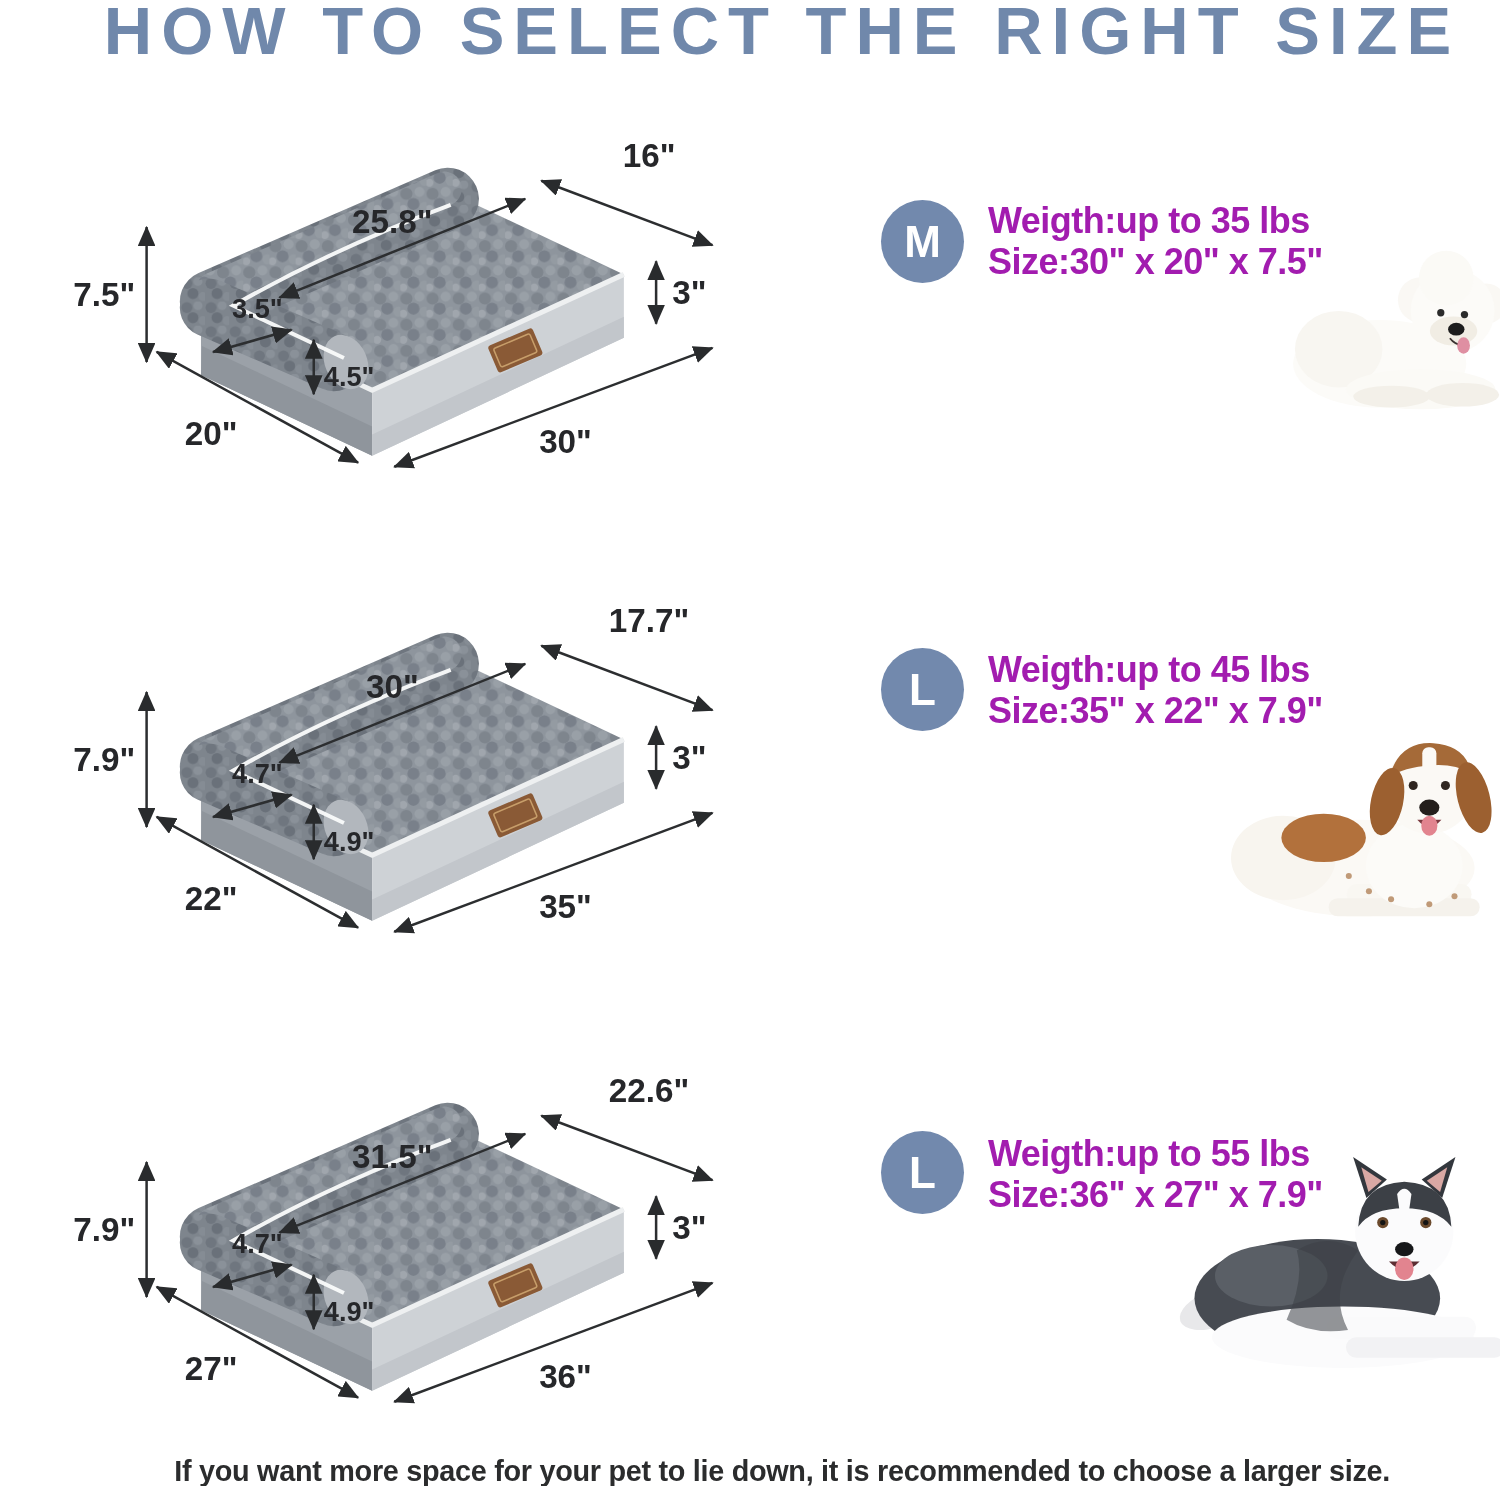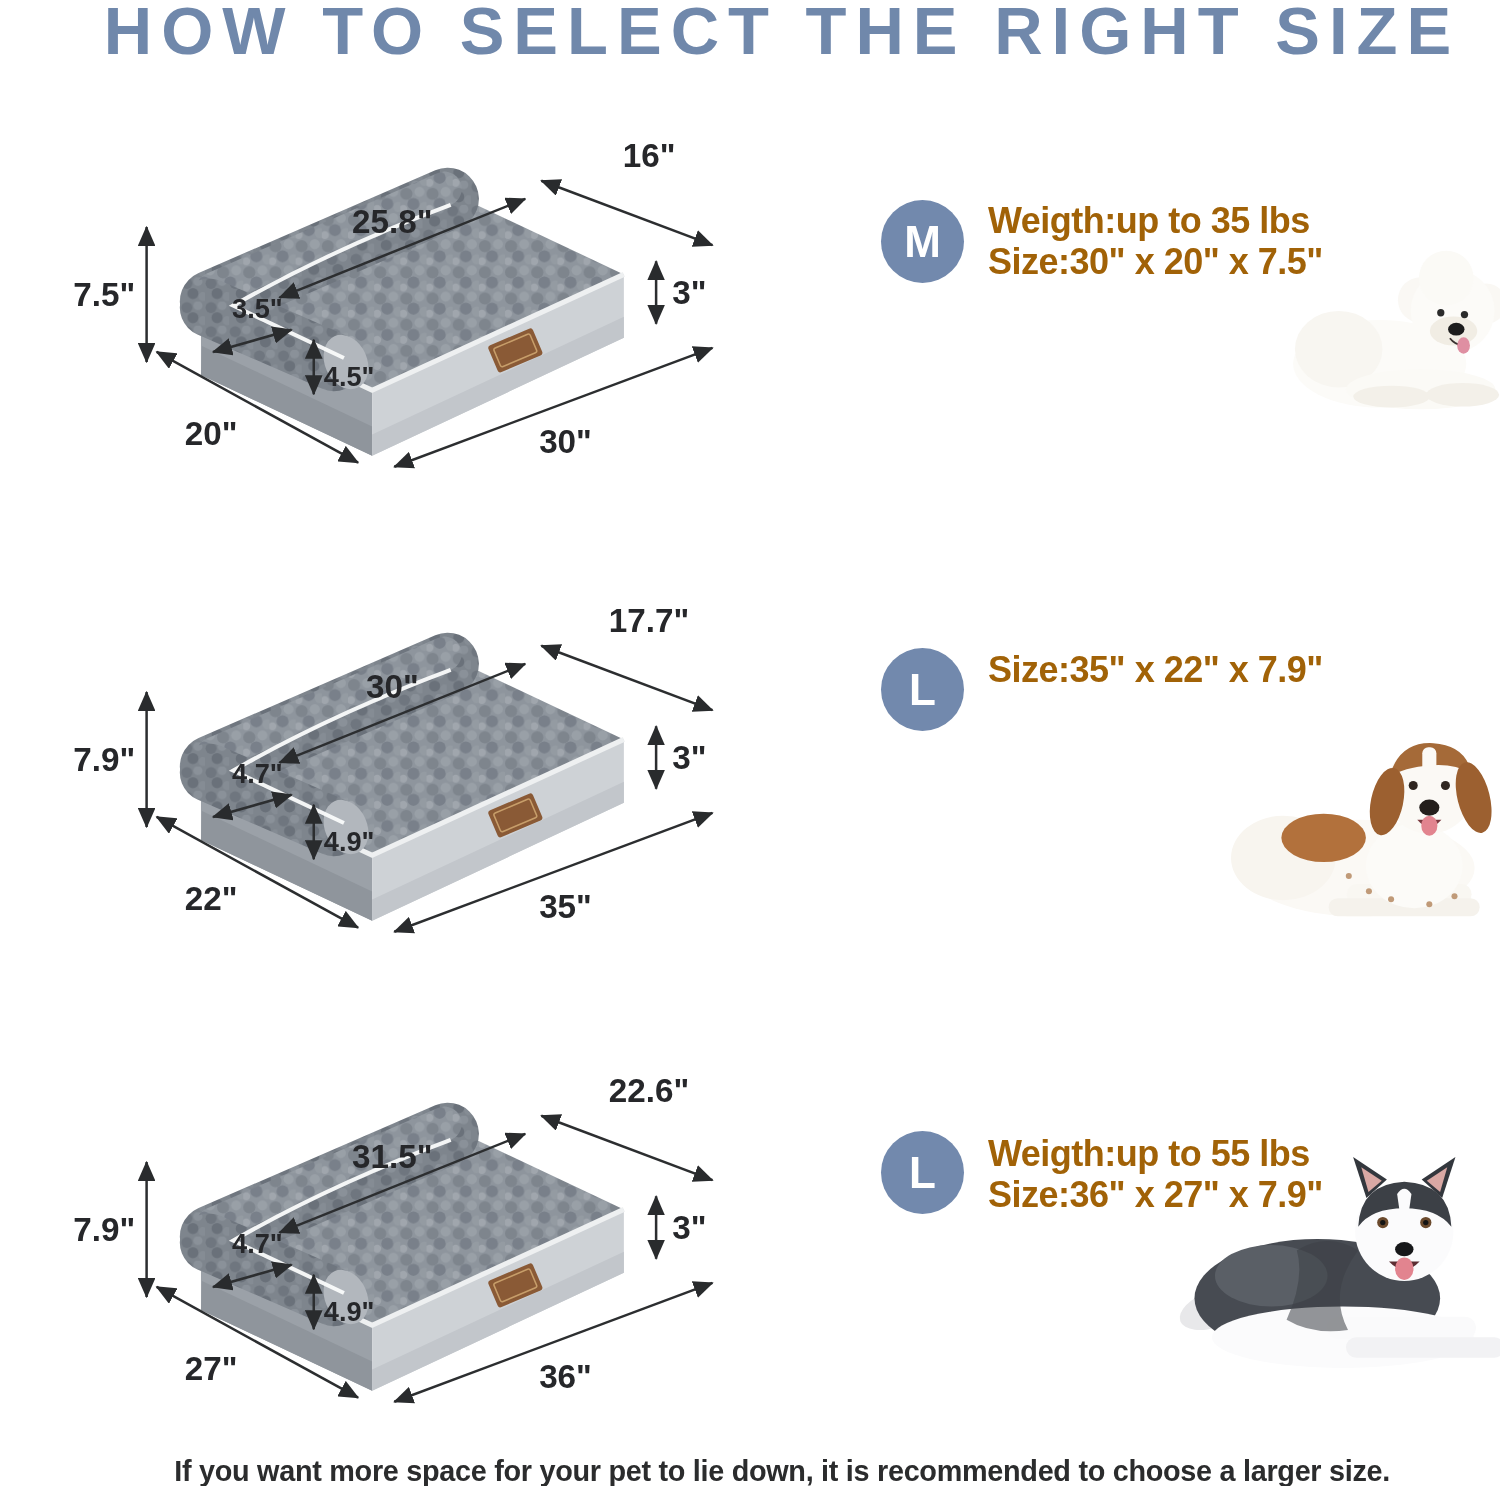--- a/index.html
+++ b/index.html
@@ -13,21 +13,21 @@
   .bed-svg{width:100%;height:100%;display:block;}
   .dim{stroke:#2c2e30;stroke-width:2.5;}
   .dt{fill:#26272a;font-size:33px;font-weight:700;text-anchor:middle;
       font-family:"Liberation Sans",sans-serif;}
   .dt.sm{font-size:27px;}
   .dt.start{text-anchor:start;}
   .badge{position:absolute;left:849px;width:83px;height:83px;border-radius:50%;
          background:#7289ad;color:#ffffff;display:flex;align-items:center;justify-content:center;
          font-size:44px;font-weight:700;}
   #row-0 .badge{top:100px;} #row-1 .badge{top:83px;} #row-2 .badge{top:96px;}
-  .info{position:absolute;left:956px;color:#a16207;font-weight:700;font-size:36px;
+  .info{position:absolute;left:956px;color:#a21caf;font-weight:700;font-size:36px;
         line-height:1.14;letter-spacing:-0.5px;white-space:nowrap;}
   #row-0 .info{top:100px;} #row-1 .info{top:84px;} #row-2 .info{top:98px;}
   .dog{position:absolute;}
   #row-0 .dog{left:1252px;top:138px;width:237px;}
   #row-1 .dog{left:1196px;top:150px;width:302px;}
   #row-2 .dog{left:1142px;top:118px;width:348px;}
   .dog svg{width:100%;height:auto;display:block;}
   .footer{position:absolute;top:1438px;left:0;width:100%;text-align:center;}
   .footer span{display:inline-block;font-size:30px;font-weight:700;color:#2b2c2d;
                letter-spacing:-0.3px;transform:scaleX(0.96);transform-origin:center;white-space:nowrap;}
@@ -164,20 +164,21 @@
           <text x="196" y="208" class="dt sm">4.7"</text>
           <text x="262" y="276" class="dt sm start">4.9"</text>
           <text x="608" y="194" class="dt start">3"</text>
           <text x="150" y="334" class="dt">22"</text>
           <text x="502" y="342" class="dt">35"</text>
         </g>
       </svg>
     </div>
     <div class="badge">L</div>
     <div class="info">
+      <div>Weigth:up to 45 lbs</div>
       <div>Size:35" x 22" x 7.9"</div>
     </div>
     <div class="dog">
       <svg viewBox="0 0 300 210">
         <ellipse cx="130" cy="152" rx="115" ry="48" fill="#fbf9f5"></ellipse>
         <ellipse cx="55" cy="142" rx="52" ry="42" fill="#f8f5ef"></ellipse>
         <ellipse cx="95" cy="122" rx="42" ry="24" fill="#b2713c"></ellipse>
         <rect x="118" y="168" width="124" height="20" rx="10" fill="#f9f7f2"></rect>
         <rect x="100" y="182" width="150" height="18" rx="9" fill="#f5f2ec"></rect>
         <ellipse cx="185" cy="150" rx="48" ry="42" fill="#fcfbf8"></ellipse>

